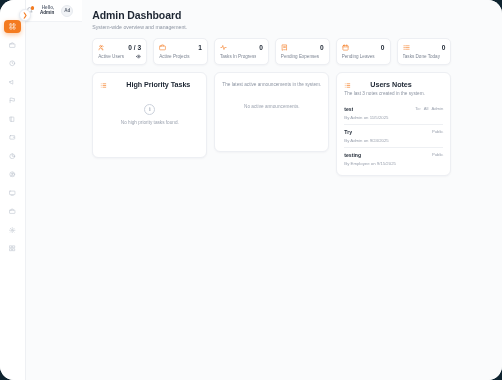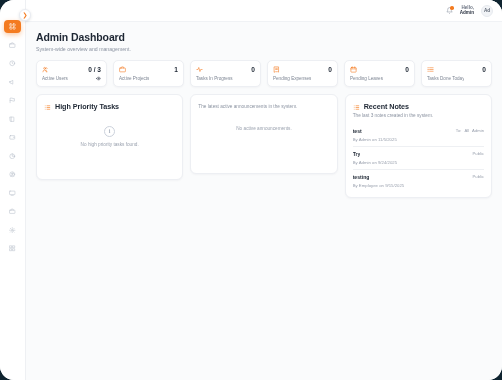--- a/index.html
+++ b/index.html
@@ -56,21 +56,21 @@
     font-size: 6px;
     line-height: 1;
     z-index: 6;
   }
 
   
   .main {
     flex: 1 1 auto;
     background: #fafbfc;
     display: flex;
-    flex-direction: column;
+    flex-direction: row;
     min-width: 0;
     position: relative;
   }
 
   .topbar {
     height: 22px;
     flex: 0 0 22px;
     background: #ffffff;
     border-bottom: 1px solid #f0f2f5;
     display: flex;
@@ -173,21 +173,21 @@
   }
   .panel {
     background: #ffffff;
     border: 1px solid #edeff3;
     border-radius: 6px;
     box-shadow: 0 1px 2px rgba(25,35,60,.035);
     padding: 7px 7px 8px 7px;
     min-width: 0;
   }
   .panel-hd {
-    display: flex; align-items: flex-end; gap: 4px;
+    display: flex; align-items: flex-end; gap: 19px;
   }
   .panel-ic { color: #f47b20; display: flex; }
   .panel-title {
     font-size: 7.2px;
     font-weight: 700;
     color: #1d2633;
     letter-spacing: -.05px;
   }
   .panel-sub {
     font-size: 4.7px;
@@ -484,21 +484,21 @@
           </div>
         </section>
 
         <section class="panel">
           <div class="panel-hd">
             <span class="panel-ic">
               <svg width="7" height="7" viewBox="0 0 24 24" fill="none" stroke="currentColor" stroke-width="2.2">
                 <path d="M3 6h2M3 12h2M3 18h2M9 6h12M9 12h12M9 18h12"></path>
               </svg>
             </span>
-            <span class="panel-title">Recent Notes</span>
+            <span class="panel-title">Users Notes</span>
           </div>
           <div class="panel-sub">The last 3 notes created in the system.</div>
           <div class="notes" id="notes-slot">
               <div class="note">
                 <div class="note-row">
                   <span class="note-title">test</span>
                   <span class="note-tags">
                     <span class="note-tag">To:</span>
                     <span class="note-tag">All</span>
                     <span class="note-tag">Admin</span>

